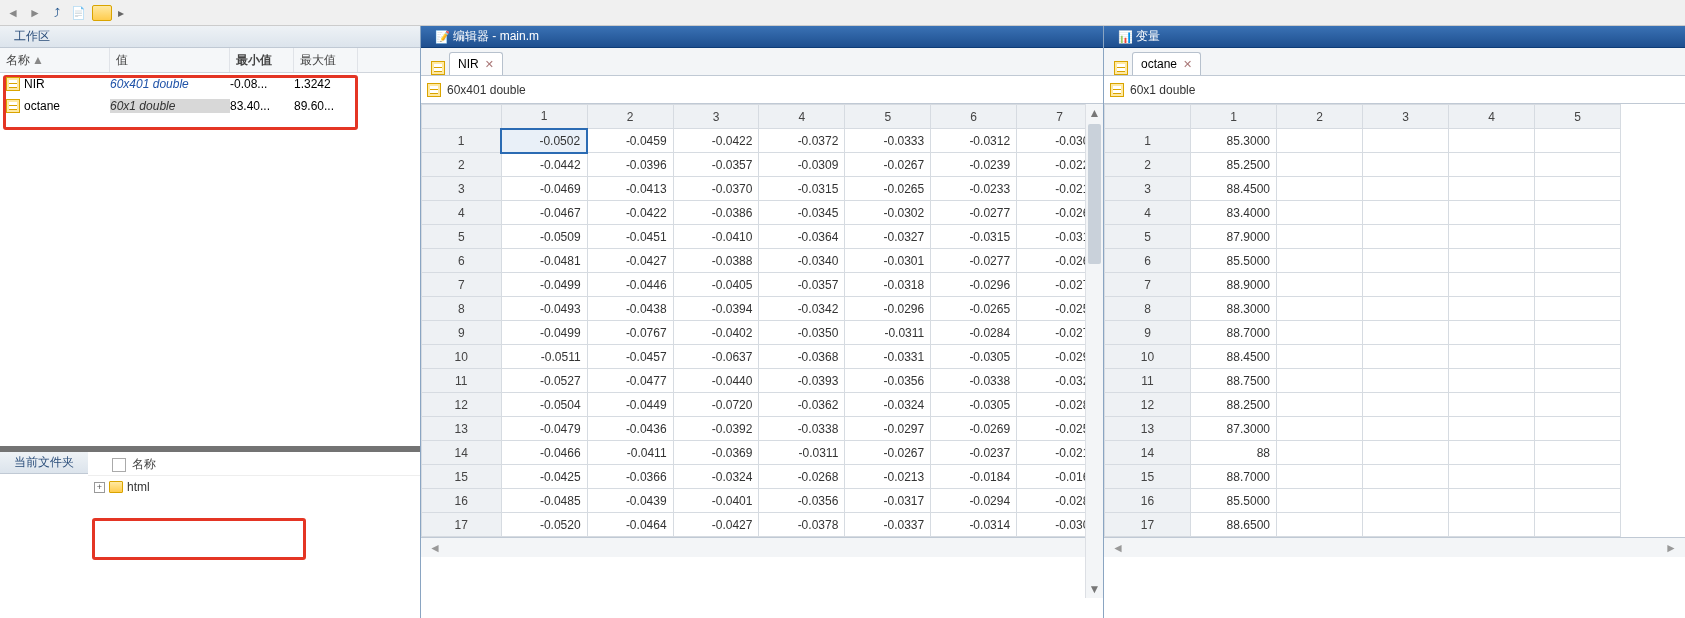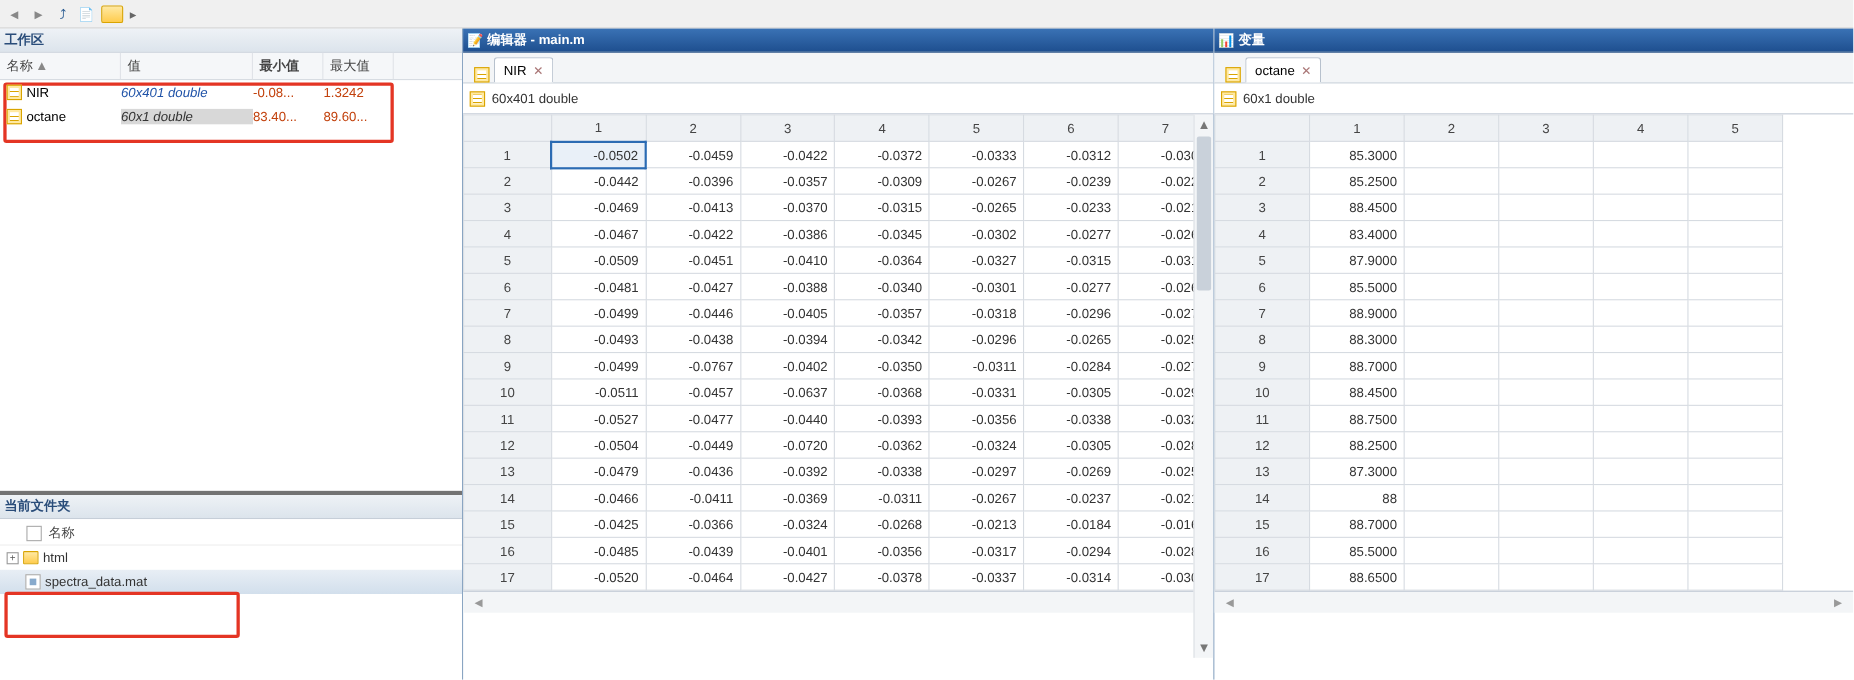--- a/index.html
+++ b/index.html
@@ -10,42 +10,42 @@
 .toolbar-top .nav-btn.blue { color: #1a4f8a; }
 .toolbar-top .folder-ico { width: 20px; height: 16px; background: linear-gradient(#ffe9a2,#ffcc4d); border: 1px solid #d9a400; border-radius: 2px; }
 .toolbar-top .sep { color: #666; margin: 0 2px; }
 .toolbar-top .crumb { color: #333; cursor: pointer; }
 
 .main-layout { display: flex; height: 592px; }
 .left-col { width: 421px; display: flex; flex-direction: column; border-right: 1px solid #8aa5c2; }
 .mid-col { width: 683px; display: flex; flex-direction: column; border-right: 1px solid #8aa5c2; }
 .right-col { flex: 1; display: flex; flex-direction: column; }
 
-.panel-title { height: 22px; background: linear-gradient(#eef2f6,#dce4ec); border-bottom: 1px solid #c0c9d4; display: flex; align-items: center; padding: 0 4px; color: #2a4d7a; font-weight: bold; }
+.panel-title { height: 22px; background: linear-gradient(#eef2f6,#dce4ec); border-bottom: 1px solid #c0c9d4; display: flex; align-items: center; padding: 0 14px; color: #2a4d7a; font-weight: normal; }
 .panel-title.dark { background: linear-gradient(#3a72b5,#1e4f8f); color: #fff; border-bottom: 1px solid #0d3c77; }
 .panel-title .panel-ico { width: 14px; height: 14px; margin-right: 4px; }
 
 .workspace-panel { height: 420px; display: flex; flex-direction: column; }
 .ws-header { display: flex; height: 25px; background: #f5f7f9; border-bottom: 1px solid #d0d5dc; }
 .ws-header .col { padding: 4px 6px; border-right: 1px solid #e0e3e8; color: #444; display:flex; align-items:center; gap:2px; }
 .ws-header .c-name { width: 110px; } 
 .ws-header .c-val { width: 120px; }
 .ws-header .c-min { width: 64px; font-weight: bold; }
 .ws-header .c-max { width: 64px; }
 .ws-body { flex: 1; background: #fff; position: relative; }
 .red-box { position: absolute; left: 3px; top: 2px; width: 355px; height: 55px; border: 3px solid #e43524; border-radius: 3px; pointer-events:none; }
 .ws-row { display: flex; height: 22px; align-items: center; }
 .ws-row .c-name { width: 110px; padding-left: 6px; display:flex; align-items:center; gap:4px; }
 .ws-row .c-val { width: 120px; font-style: italic; color: #2053a8; }
 .ws-row .c-val.sel { background: #d8d8d8; color: #333; }
-.ws-row .c-min, .ws-row .c-max { width: 64px; padding-right:6px; text-align:left; color:#c2410c; }
+.ws-row .c-min, .ws-row .c-max { width: 64px; padding-right:6px; text-align:left; color:#000000; }
 .var-ico { width:14px; height:14px; background:#ffe9a2; border:1px solid #d9a400; position:relative; }
 .var-ico::after { content:""; position:absolute; inset:2px; background:repeating-linear-gradient(to bottom,#fff 0 3px,#d9a400 3px 4px); }
 
-.cfolder-panel { flex: 1; border-top: 4px solid #737373; display:flex; flex-direction:column; }
+.cfolder-panel { flex: 1; border-top: 6px solid #737373; display:flex; flex-direction:row; }
 .cf-body { flex:1; background:#fff; position:relative; padding-top:2px; }
 .cf-header { height: 22px; display:flex; align-items:center; padding-left: 24px; color:#444; border-bottom:1px solid #eee; }
 .cf-row { height: 22px; display:flex; align-items:center; padding-left: 6px; gap:4px; color:#333; }
 .cf-row.selected { background: linear-gradient(#e8eef5,#d2dfec); }
 .file-ico { width:14px; height:14px; border:1px solid #aaa; background:#fff; }
 .file-ico.m::before { content:""; display:block; width:6px; height:6px; margin:3px; background:#e99; }
 .file-ico.mat::before { content:""; display:block; width:6px; height:6px; margin:3px; background:#8ac; }
 .folder-ico2 { width:14px; height:12px; background:linear-gradient(#ffe9a2,#ffcc4d); border:1px solid #d9a400; border-radius:1px; }
 .expand { width:11px; height:11px; border:1px solid #999; display:inline-flex; align-items:center; justify-content:center; font-size:9px; color:#555; }
 .red-box2 { position:absolute; left:4px; top:66px; width:214px; height:42px; border:3px solid #e43524; border-radius:3px; pointer-events:none; }
@@ -126,25 +126,20 @@
         <div class="cf-header">
             <span class="file-ico" style="margin-right:6px;"></span>
             <span>名称</span>
           </div>
         <div id="cf-rows">
             <div class="cf-row">
               <span class="expand">+</span>
               <span class="folder-ico2"></span>
               <span>html</span>
             </div>
-            <div class="cf-row selected">
-              <span style="width:13px"></span>
-              <span class="file-ico mat"></span>
-              <span>spectra_data.mat</span>
-            </div>
           </div>
         <div class="red-box2"></div>
       </div>
     </div>
   </div>
 
   <div class="mid-col">
     <div class="panel-title dark">
       <span class="panel-ico">📝</span>
       <span>编辑器 - main.m</span>

